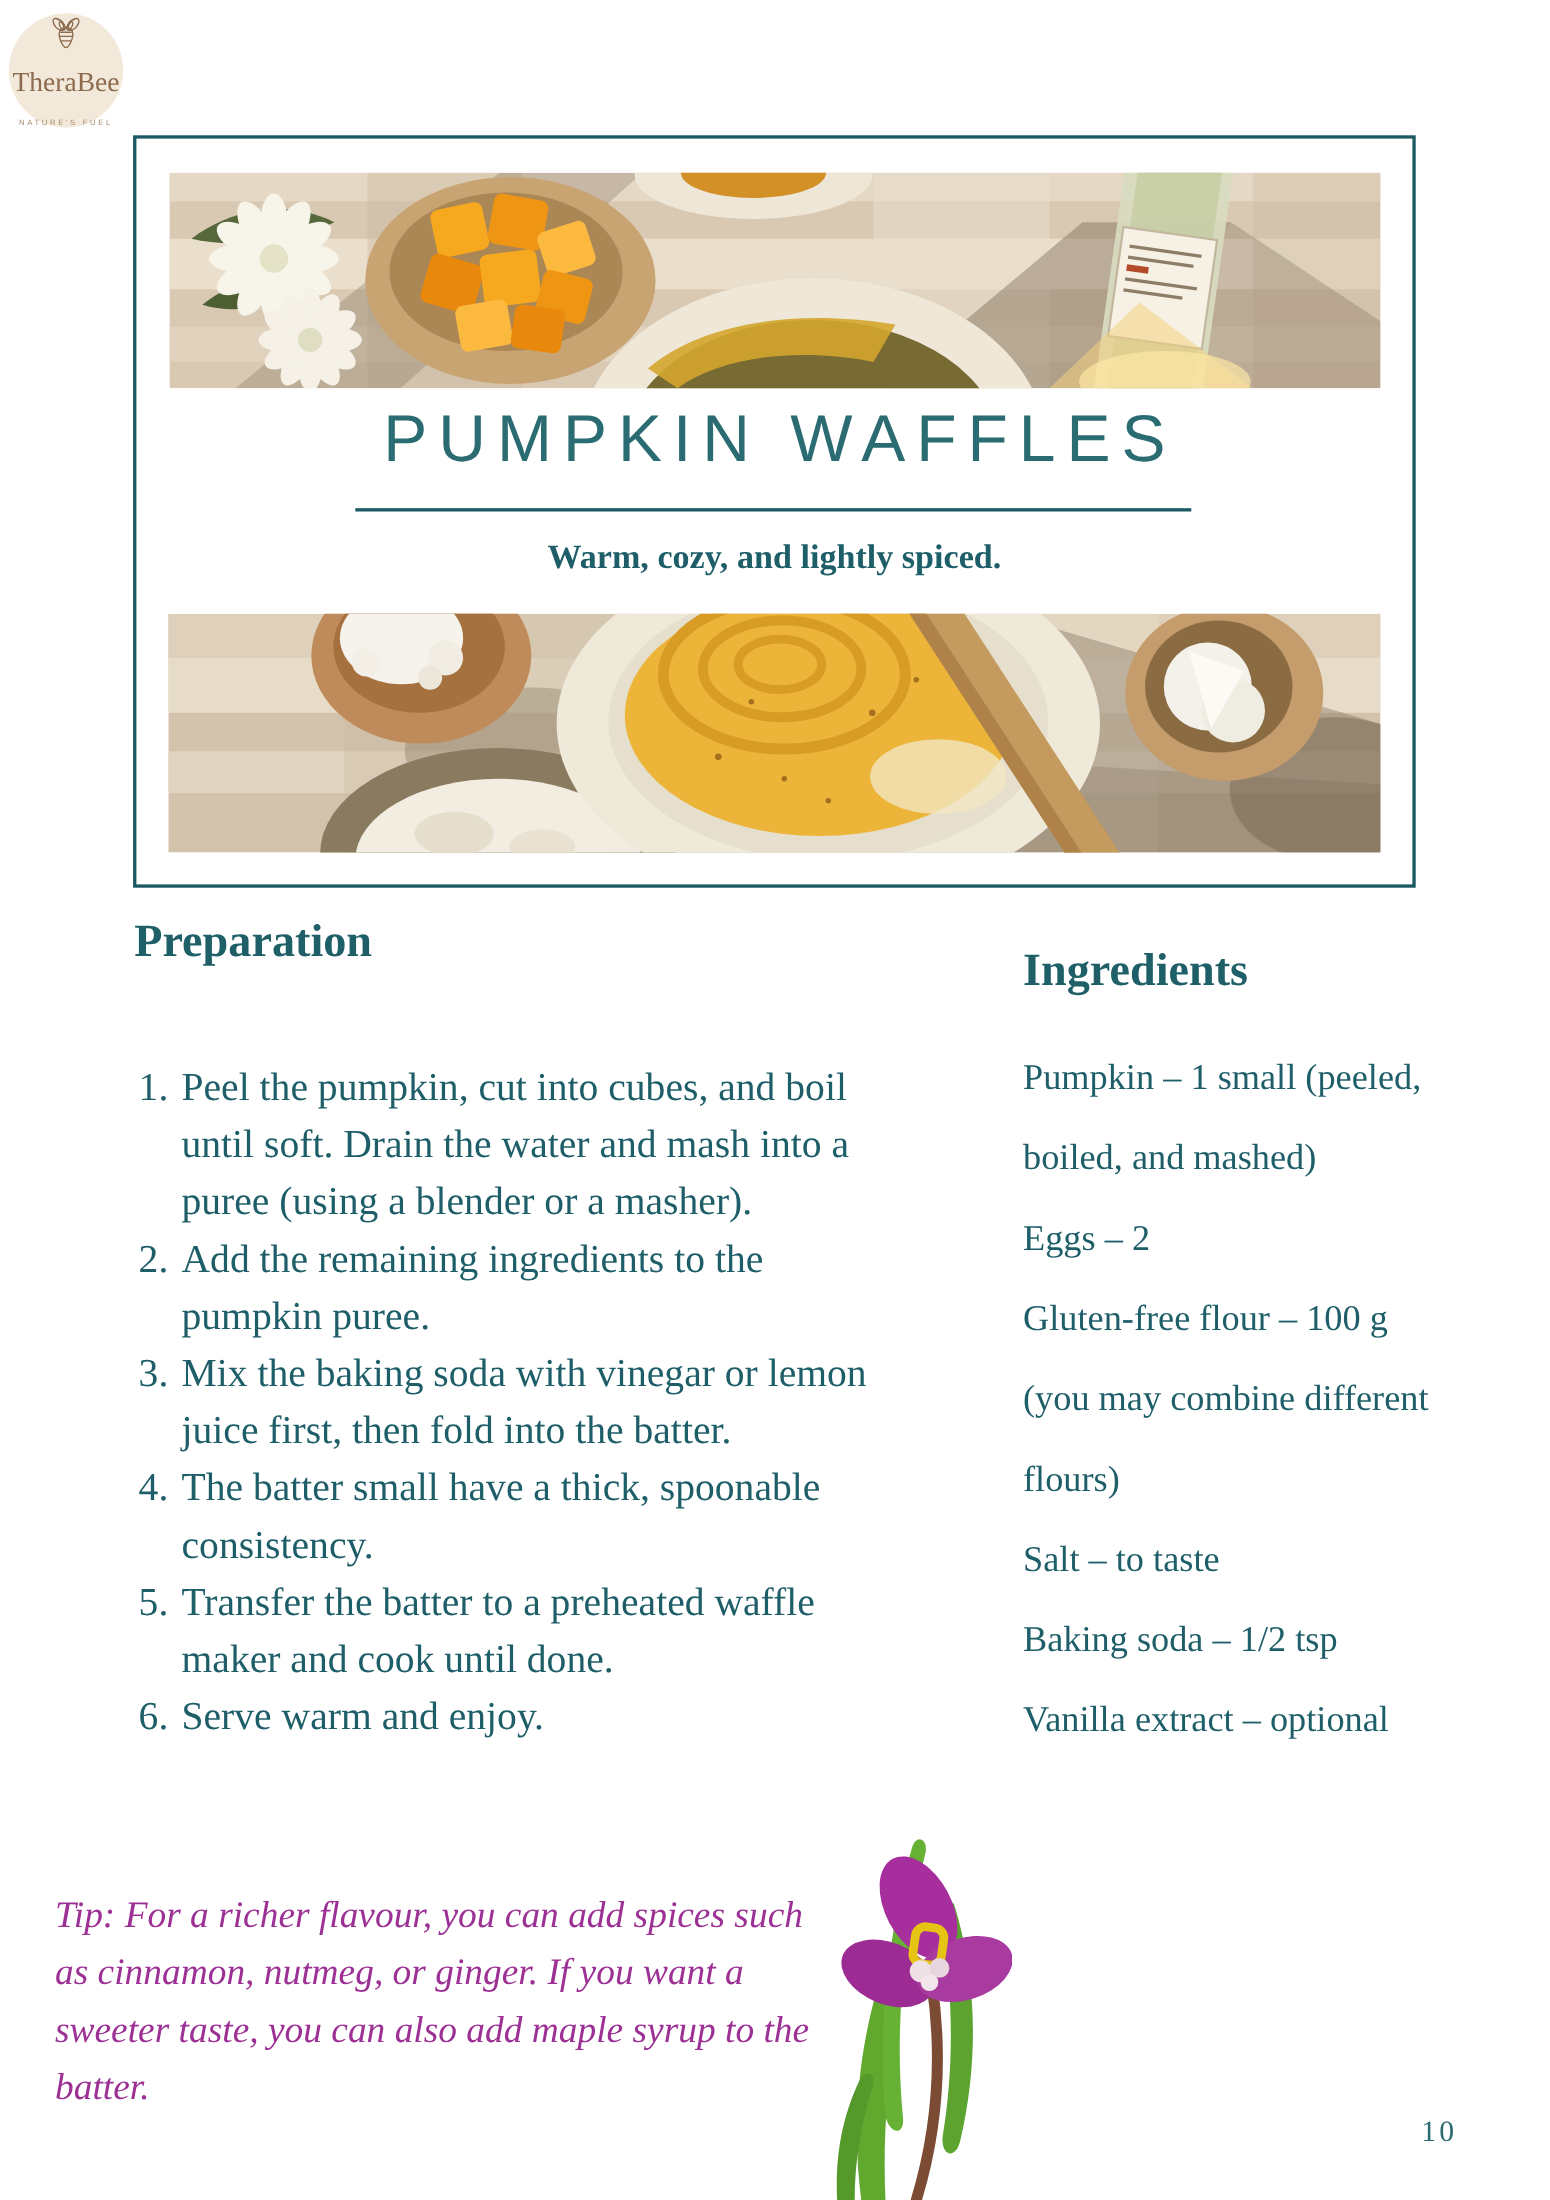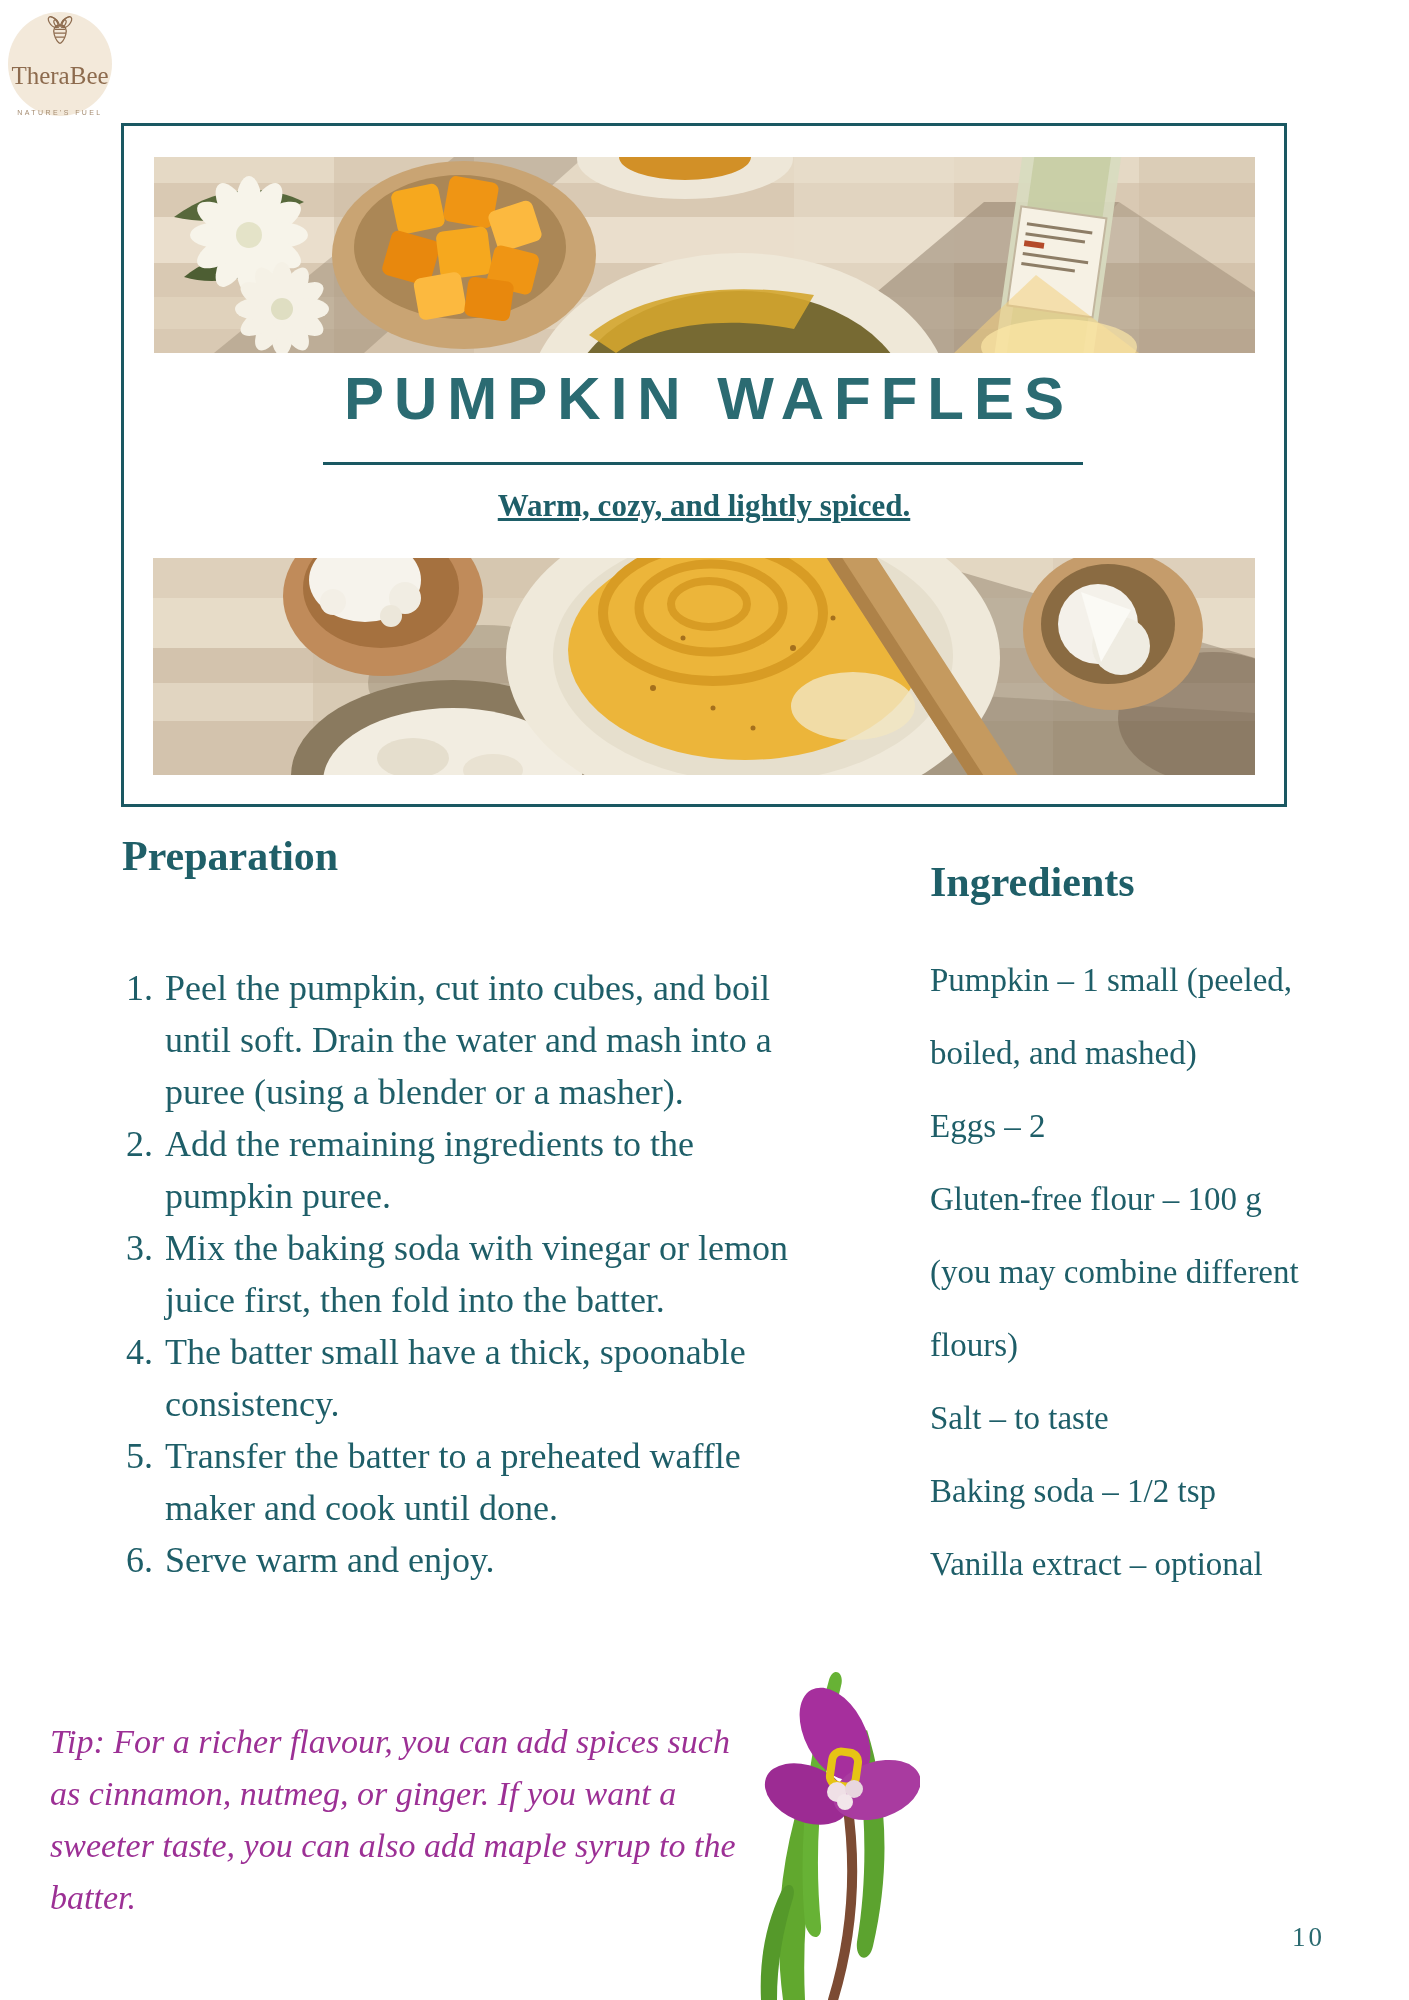--- a/index.html
+++ b/index.html
@@ -24,30 +24,30 @@
   .hero-frame {
     position:absolute; left:121px; top:123px; width:1166px; height:684px;
     border:3px solid #1a5862;
   }
   .photo { position:absolute; display:block; }
   .photo-top  { left:30px; top:31px;  width:1101px; height:196px; }
   .photo-bottom{ left:29px; top:432px; width:1102px; height:217px; }
   .recipe-title {
     position:absolute; top:238px; left:0; width:100%;
     text-align:center; font-family:"Liberation Sans", sans-serif;
-    font-weight:700; font-size:60px; letter-spacing:10px; text-indent:10px;
+    font-weight:400; font-size:60px; letter-spacing:10px; text-indent:10px;
     color:#2b6b72;
   }
   .title-divider {
     position:absolute; top:336px; left:199px; width:760px; height:3px;
     background:#1a5862;
   }
   .recipe-subtitle {
     position:absolute; top:362px; left:0; width:100%; text-align:center;
-    font-size:31px; font-weight:bold; color:#1e5e68;text-decoration:underline;
+    font-size:31px; font-weight:bold; color:#1e5e68;
   }
 
   
   .section-heading { position:absolute; font-size:42px; font-weight:bold; color:#1f5f68; }
   .prep-heading { left:122px; top:832px; }
   .ingr-heading { left:930px; top:858px; }
 
   .prep-list {
     position:absolute; left:122px; top:962px; width:670px;
     list-style:none; font-size:36px; line-height:52px; color:#1e5e68;

